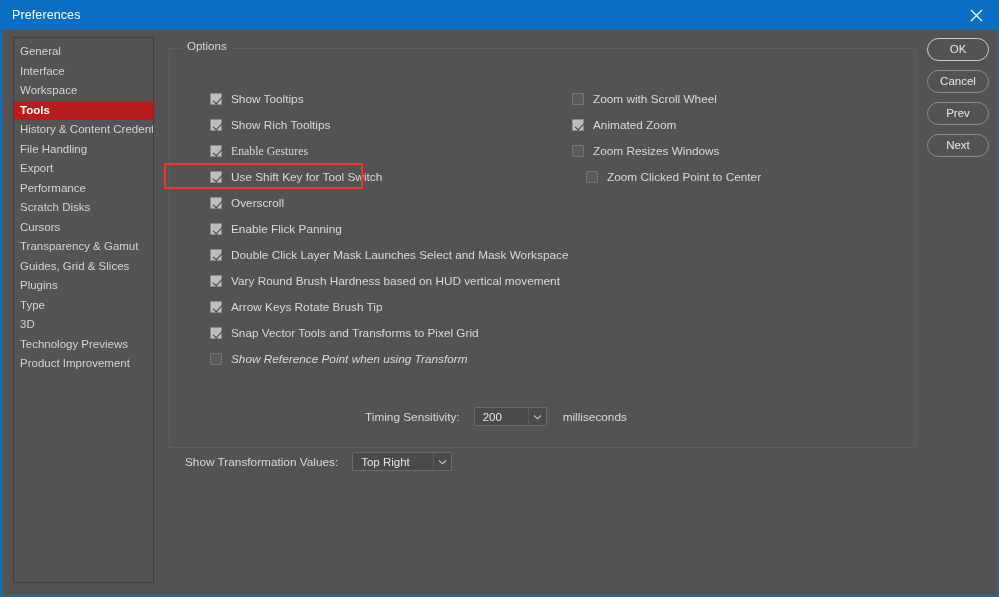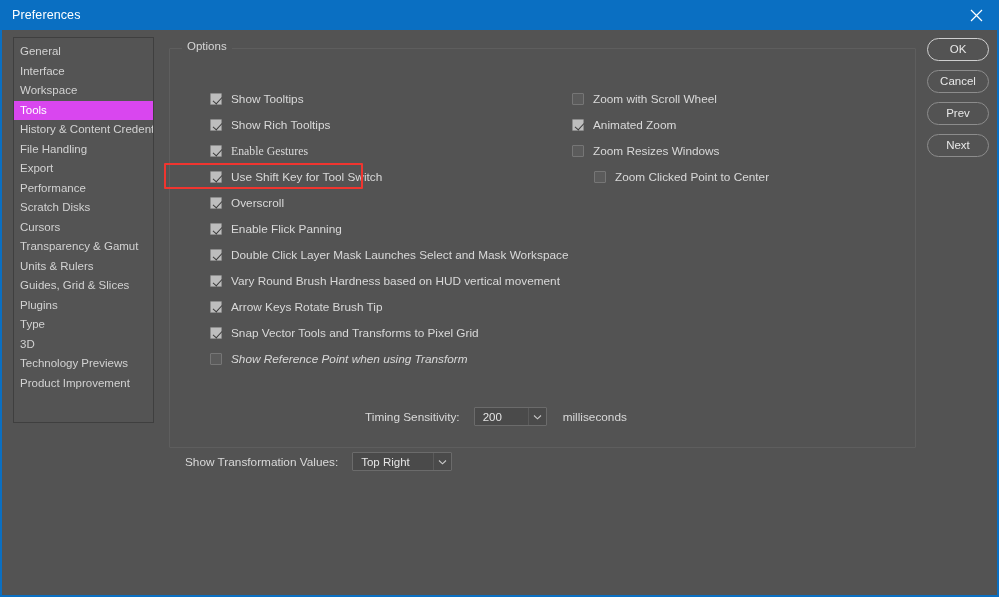--- a/index.html
+++ b/index.html
@@ -52,39 +52,40 @@
     position: absolute;
     left: 0; top: 30px;
     width: 995px; height: 565px;
     background: #535353;
   }
 
   
   .sidebar {
     position: absolute;
     left: 11px; top: 7px;
-    width: 141px; height: 386px;
+    width: 141px; height: 546px;
     background: #545454;
     border: 1px solid #3f3f3f;
     overflow: hidden;
     padding-top: 4px;
   }
   .sidebar-item {
     height: 19.5px;
     line-height: 19.5px;
     padding-left: 6px;
     color: #d2d2d2;
     font-size: 11.5px;
     white-space: nowrap;
     cursor: default;
     user-select: none;
   }
   .sidebar-item.selected {
-    background: #d946ef;
+    background: #b91c1c;
     color: #ffffff;
+    font-weight: bold;
   }
 
   
   .options-group {
     position: absolute;
     left: 167px; top: 8px;
     width: 747px; height: 410px;
   }
   .options-border {
     position: absolute;
@@ -261,21 +262,20 @@
       <div class="sidebar-item">Interface</div>
       <div class="sidebar-item">Workspace</div>
       <div class="sidebar-item selected">Tools</div>
       <div class="sidebar-item">History &amp; Content Credentials</div>
       <div class="sidebar-item">File Handling</div>
       <div class="sidebar-item">Export</div>
       <div class="sidebar-item">Performance</div>
       <div class="sidebar-item">Scratch Disks</div>
       <div class="sidebar-item">Cursors</div>
       <div class="sidebar-item">Transparency &amp; Gamut</div>
-      <div class="sidebar-item">Units &amp; Rulers</div>
       <div class="sidebar-item">Guides, Grid &amp; Slices</div>
       <div class="sidebar-item">Plugins</div>
       <div class="sidebar-item">Type</div>
       <div class="sidebar-item">3D</div>
       <div class="sidebar-item">Technology Previews</div>
       <div class="sidebar-item">Product Improvement</div>
     </div>
 
     <div class="options-group">
       <div class="options-border"></div>
@@ -331,21 +331,21 @@
         <span class="check-label">Zoom with Scroll Wheel</span>
       </div>
       <div class="check-row" style="left:371px; top:78px;">
         <span class="cb checked"></span>
         <span class="check-label">Animated Zoom</span>
       </div>
       <div class="check-row" style="left:371px; top:104px;">
         <span class="cb unchecked"></span>
         <span class="check-label">Zoom Resizes Windows</span>
       </div>
-      <div class="check-row" style="left:393px; top:130px;">
+      <div class="check-row" style="left:385px; top:130px;">
         <span class="cb unchecked"></span>
         <span class="check-label">Zoom Clicked Point to Center</span>
       </div>
 
       <div class="timing-row">
         <span class="timing-label">Timing Sensitivity:</span>
         <div class="select-box timing-select">
           <span class="select-value">200</span>
           <span class="select-arrow">
             <svg width="9" height="6" viewBox="0 0 9 6">

